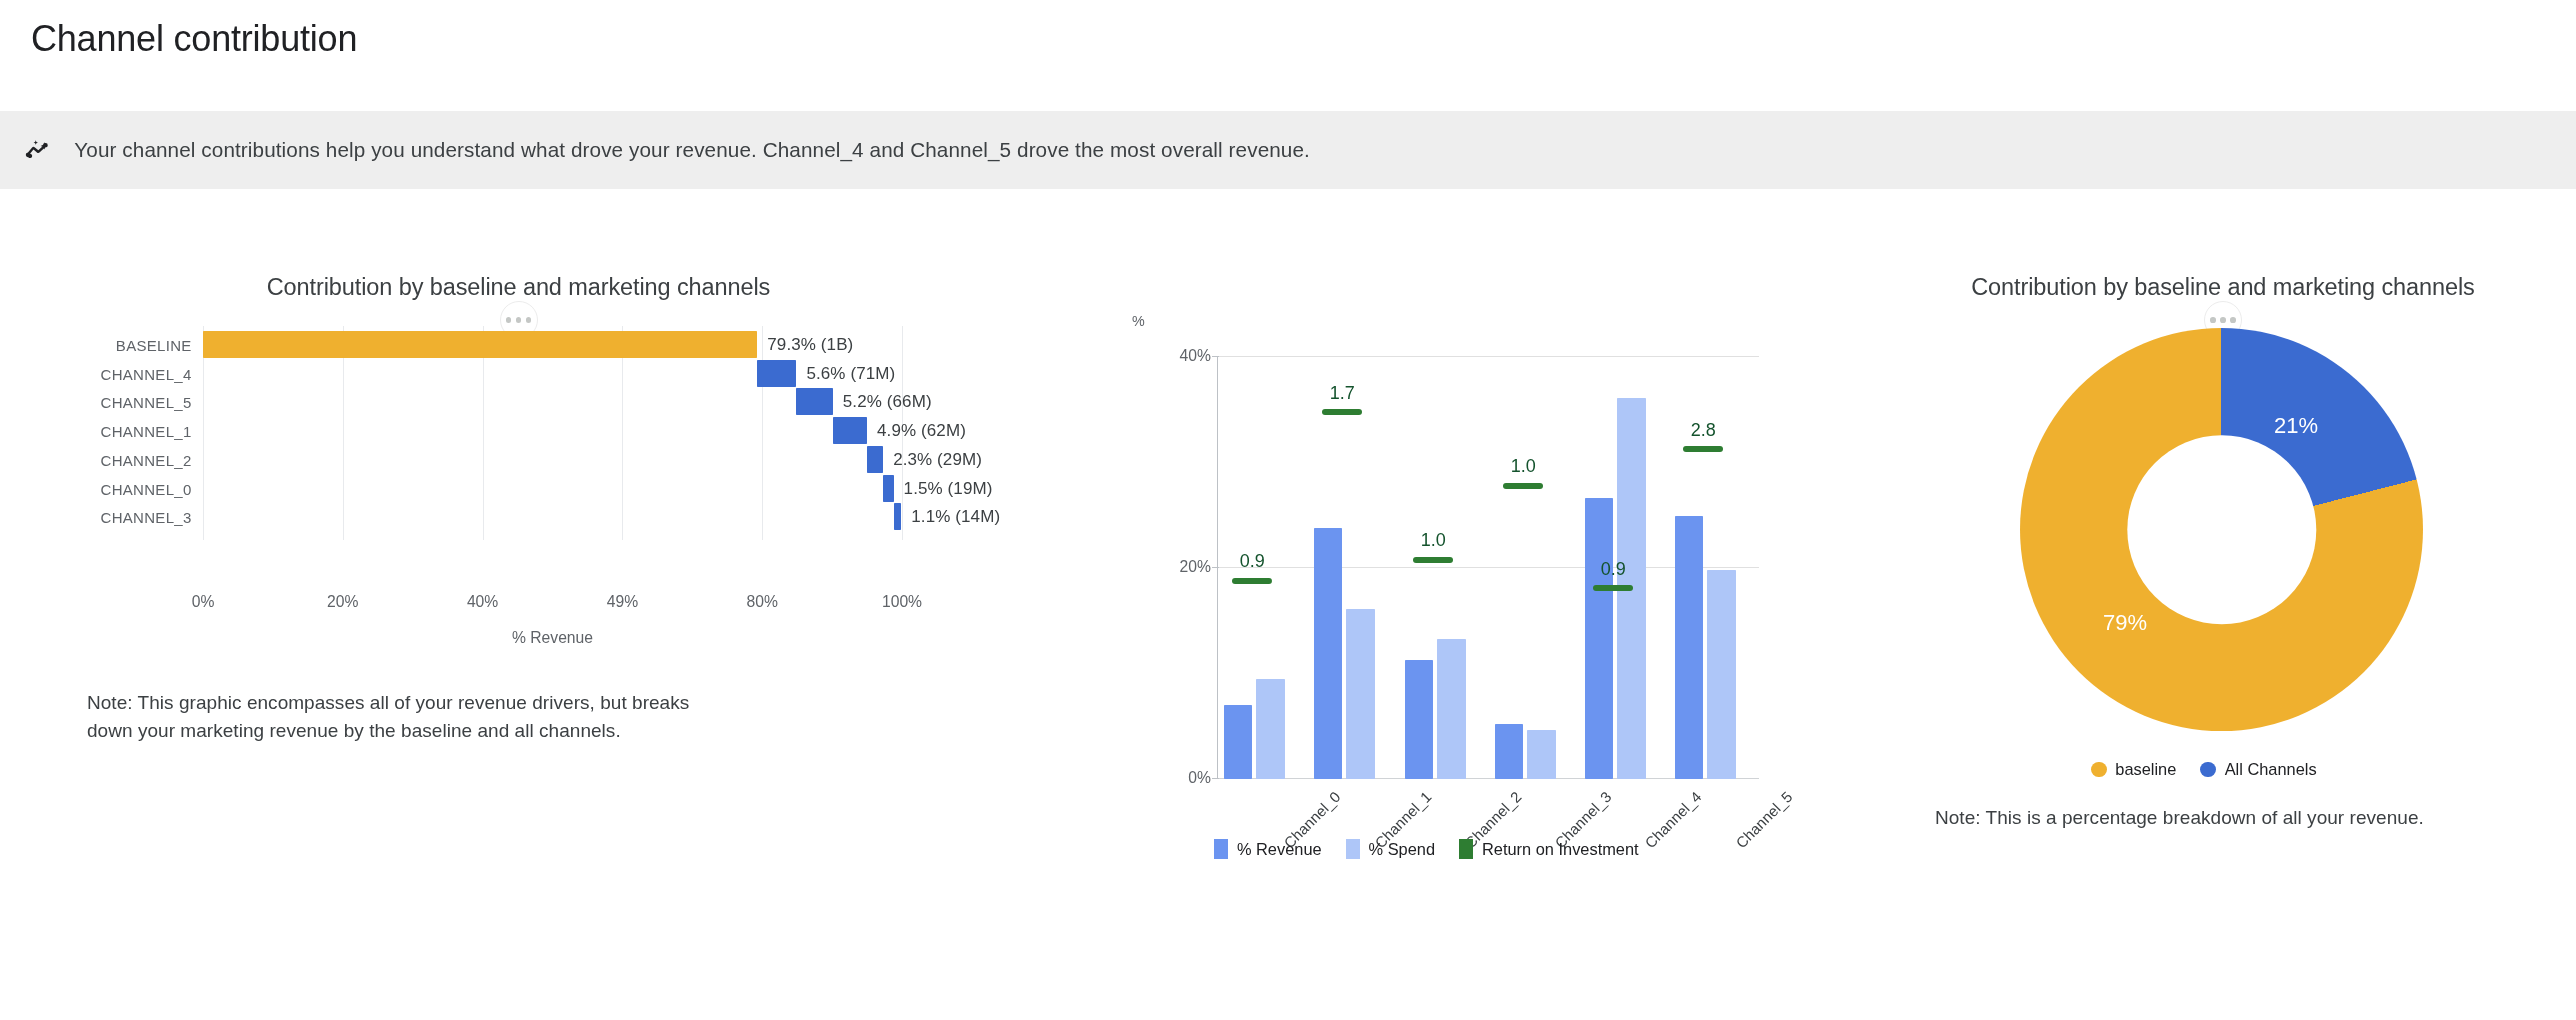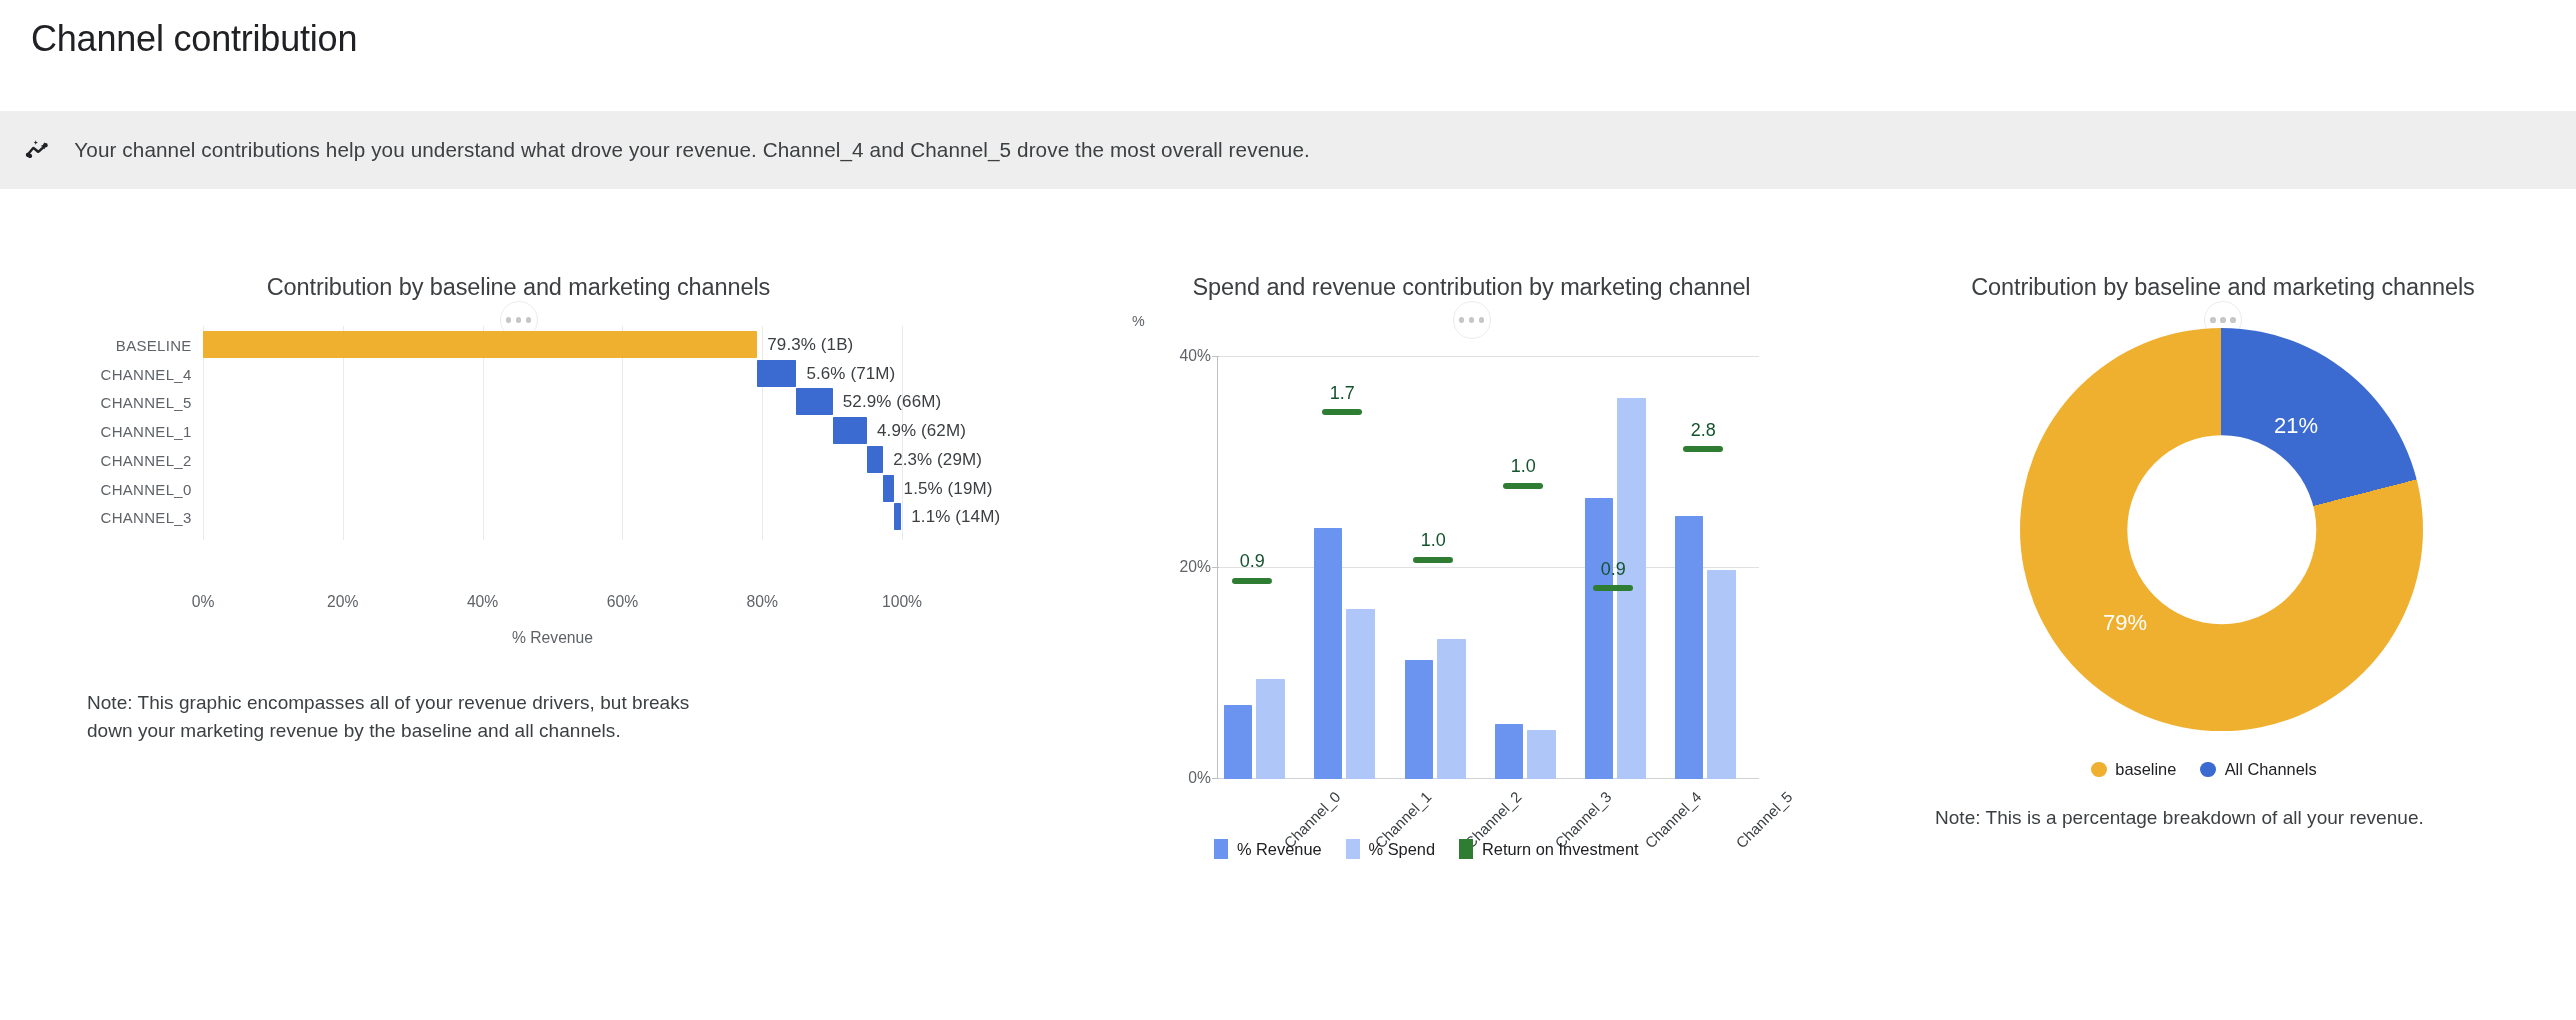--- a/index.html
+++ b/index.html
@@ -292,21 +292,21 @@
             <div class="wf-val" style="left: calc(79.3% + 10px);">79.3% (1B)</div>
           </div>
           <div class="wf-row" style="top: 29px;">
             <div class="wf-label">CHANNEL_4</div>
             <div class="wf-bar" style="left: 79.3%; width: 5.6%; background: rgb(59, 107, 208); top: 1.4px; bottom: 1.4px;"></div>
             <div class="wf-val" style="left: calc(84.9% + 10px);">5.6% (71M)</div>
           </div>
           <div class="wf-row" style="top: 57px;">
             <div class="wf-label">CHANNEL_5</div>
             <div class="wf-bar" style="left: 84.9%; width: 5.2%; background: rgb(59, 107, 208); top: 1.4px; bottom: 1.4px;"></div>
-            <div class="wf-val" style="left: calc(90.1% + 10px);">52.9% (66M)</div>
+            <div class="wf-val" style="left: calc(90.1% + 10px);">5.2% (66M)</div>
           </div>
           <div class="wf-row" style="top: 86px;">
             <div class="wf-label">CHANNEL_1</div>
             <div class="wf-bar" style="left: 90.1%; width: 4.9%; background: rgb(59, 107, 208); top: 1.4px; bottom: 1.4px;"></div>
             <div class="wf-val" style="left: calc(95% + 10px);">4.9% (62M)</div>
           </div>
           <div class="wf-row" style="top: 115px;">
             <div class="wf-label">CHANNEL_2</div>
             <div class="wf-bar" style="left: 95%; width: 2.3%; background: rgb(59, 107, 208); top: 1.4px; bottom: 1.4px;"></div>
             <div class="wf-val" style="left: calc(97.3% + 10px);">2.3% (29M)</div>
@@ -321,38 +321,30 @@
             <div class="wf-bar" style="left: 98.8%; width: 1.1%; background: rgb(59, 107, 208); top: 1.4px; bottom: 1.4px;"></div>
             <div class="wf-val" style="left: calc(99.9% + 10px);">1.1% (14M)</div>
           </div>
         </div>
     </div>
 
     <div class="wf-axis" id="wf-axis">
         <div class="wf-tick" style="left: 0%;">0%</div>
         <div class="wf-tick" style="left: 20%;">20%</div>
         <div class="wf-tick" style="left: 40%;">40%</div>
-        <div class="wf-tick" style="left: 60%;">60%</div>
+        <div class="wf-tick" style="left: 60%;">49%</div>
         <div class="wf-tick" style="left: 80%;">80%</div>
         <div class="wf-tick" style="left: 100%;">100%</div>
       </div>
     <div class="wf-xlabel">% Revenue</div>
 
     <div class="note p1-note">Note: This graphic encompasses all of your revenue drivers, but breaks down your marketing revenue by the baseline and all channels.</div>
   </div>
 
   <div class="panel panel-2">
-    <div class="panel-header p2-header">
-      <div class="panel-title">Spend and revenue contribution by marketing channel</div>
-      <div class="kebab">
-        <span></span>
-          <span></span>
-          <span></span>
-      </div>
-    </div>
 
     <div class="p2-unit">%</div>
 
     <div class="bars-wrap">
       <div class="bars-plot" id="bars-plot">
           <div class="grid-line zero" style="bottom: 0px;">
             <div class="y-tick">0%</div>
           </div>
           <div class="grid-line" style="bottom: 211px;">
             <div class="y-tick">20%</div>

